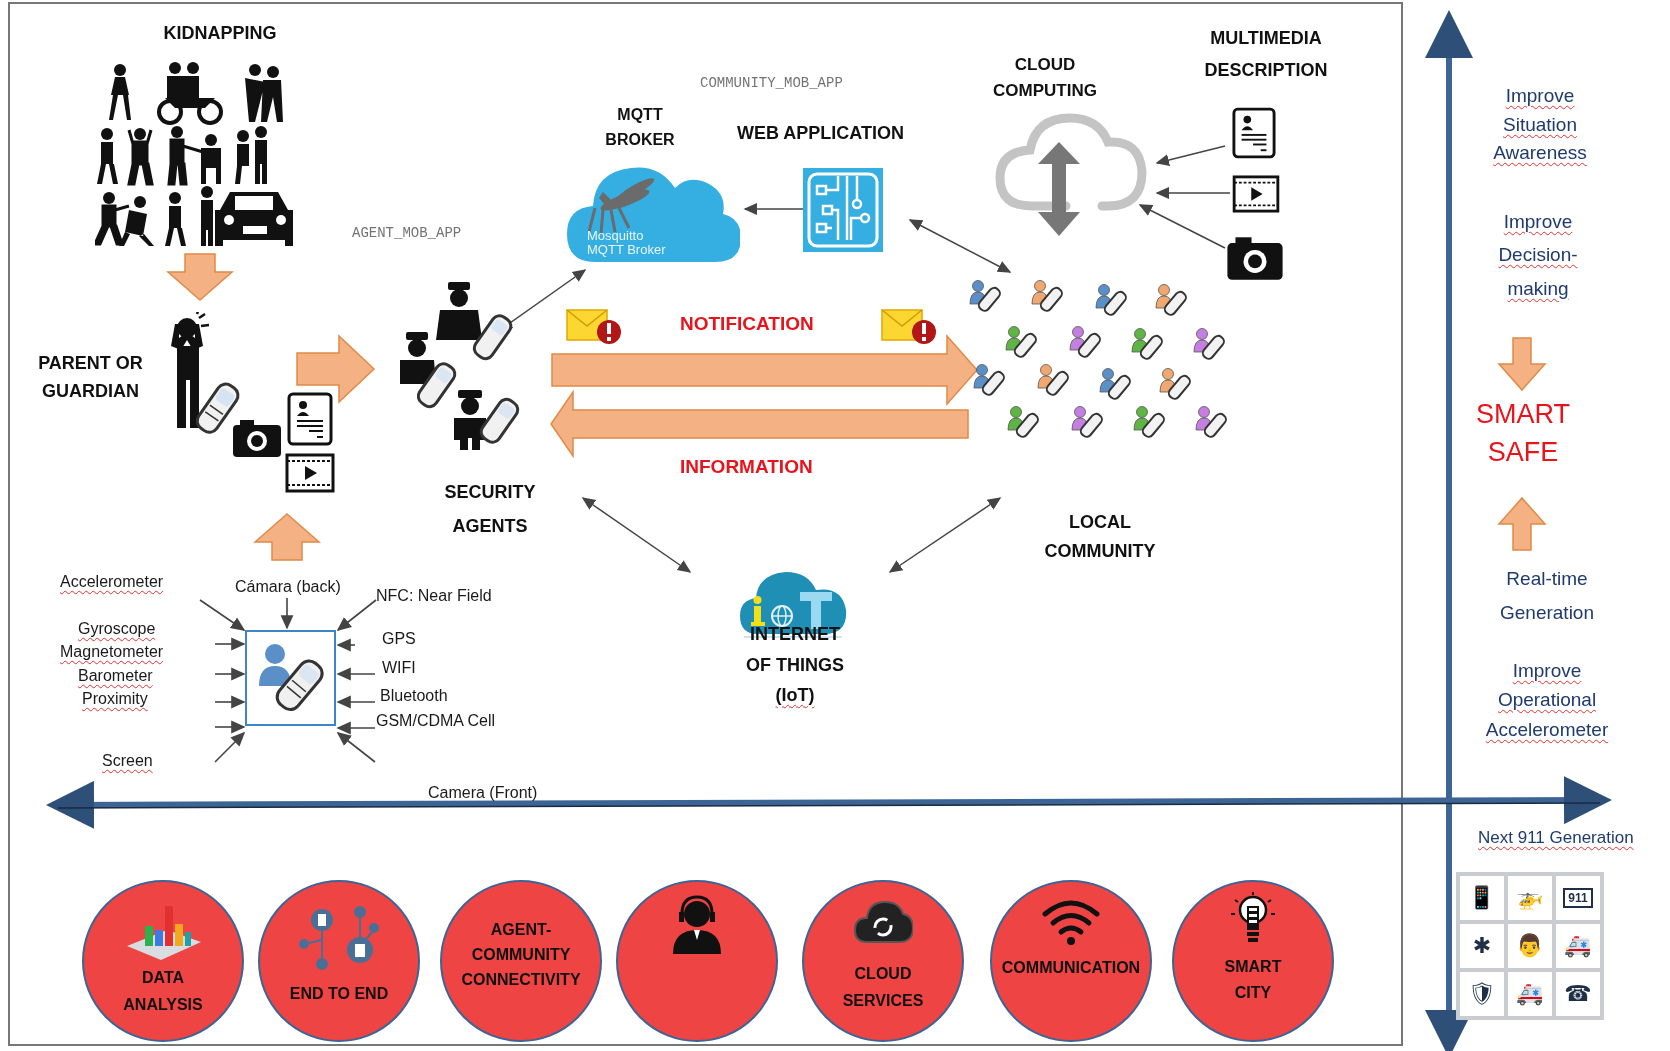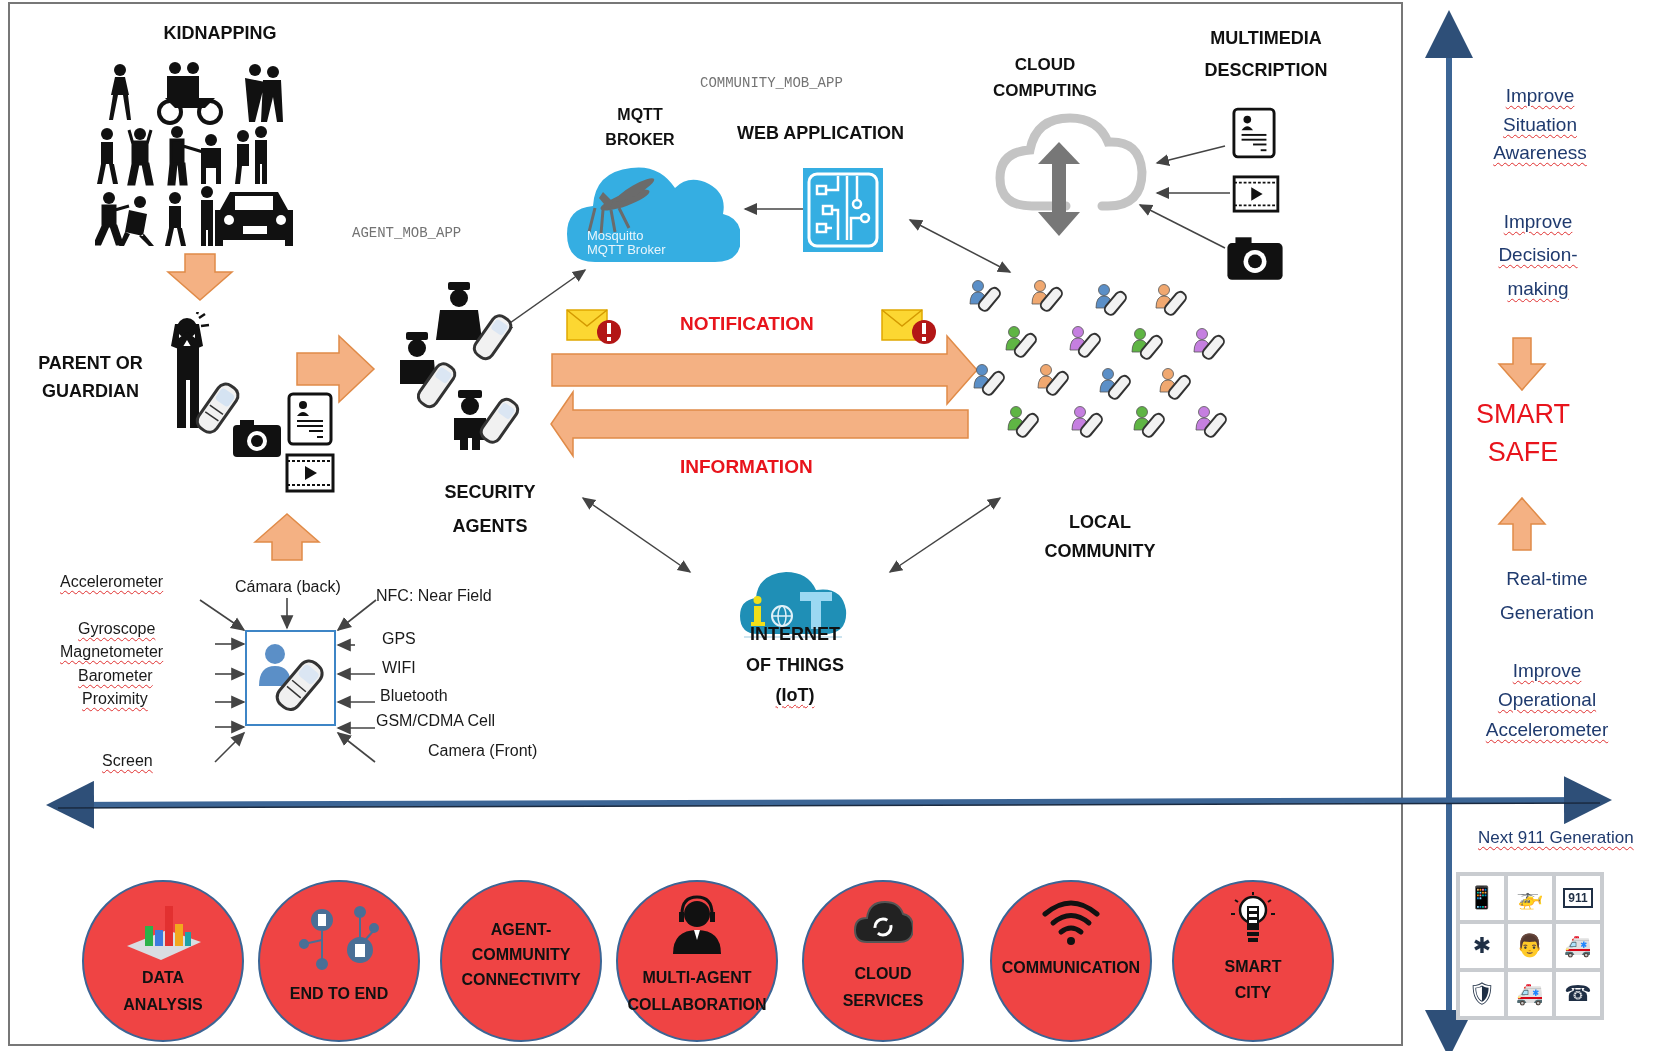--- a/index.html
+++ b/index.html
@@ -182,21 +182,21 @@
 <div class="sensor squiggle" style="left:60px;top:643px;">Magnetometer</div>
 <div class="sensor squiggle" style="left:78px;top:667px;">Barometer</div>
 <div class="sensor squiggle" style="left:82px;top:690px;">Proximity</div>
 <div class="sensor squiggle" style="left:102px;top:752px;">Screen</div>
 <div class="sensor" style="left:235px;top:578px;">Cámara (back)</div>
 <div class="sensor" style="left:376px;top:587px;">NFC: Near Field</div>
 <div class="sensor" style="left:382px;top:630px;">GPS</div>
 <div class="sensor" style="left:382px;top:659px;">WIFI</div>
 <div class="sensor" style="left:380px;top:687px;">Bluetooth</div>
 <div class="sensor" style="left:376px;top:712px;">GSM/CDMA Cell</div>
-<div class="sensor" style="left:428px;top:742px;">Camera (Front)</div>
+<div class="sensor" style="left:428px;top:784px;">Camera (Front)</div>
 
 <div class="lbl blue-lbl" style="left:352px;top:223px;">AGENT_MOB_APP</div>
 
 <svg class="abs" style="left:400px;top:280px;" width="130" height="170" viewBox="0 0 130 170">
   <g fill="#111">
 
     <rect x="48" y="2" width="22" height="8" rx="2"></rect>
       <circle cx="59" cy="18" r="9"></circle>
       <path d="M40,30 h38 l4,30 h-46 z"></path>
 
@@ -505,24 +505,20 @@
 </div>
 <div class="circle" style="left:616px;top:880px;">
   <svg class="cicon" style="top:12px;" width="60" height="60" viewBox="0 0 60 60">
     <circle cx="30" cy="20" r="13" fill="#111"></circle>
       <path d="M15,20 q0,-17 15,-17 q15,0 15,17" fill="none" stroke="#111" stroke-width="3"></path>
       <rect x="12" y="18" width="5" height="10" fill="#111"></rect>
       <rect x="43" y="18" width="5" height="10" fill="#111"></rect>
     <path d="M6,60 q0,-24 24,-24 q24,0 24,24 z" fill="#111"></path>
       <path d="M27,36 l3,10 l3,-10 z" fill="#fff"></path>
   </svg>
-  <div class="ctext" style="top:82px;line-height:1.7;">
-    <div>MULTI-AGENT</div>
-    <div>COLLABORATION</div>
-  </div>
 </div>
 <div class="circle" style="left:802px;top:880px;">
   <svg class="cicon" style="top:18px;" width="60" height="46" viewBox="0 0 60 46">
     <path d="M14,42 q-12,0 -12,-12 q0,-12 12,-12 q2,-16 18,-16 q14,0 18,12 q10,2 10,14 q0,14 -14,14 z" fill="#222" stroke="#555" stroke-width="2"></path>
     <circle cx="30" cy="27" r="8" fill="none" stroke="#fff" stroke-width="3" stroke-dasharray="18 6"></circle>
   </svg>
   <div class="ctext" style="top:78px;line-height:1.7;">
     <div>CLOUD</div>
     <div>SERVICES</div>
   </div>

